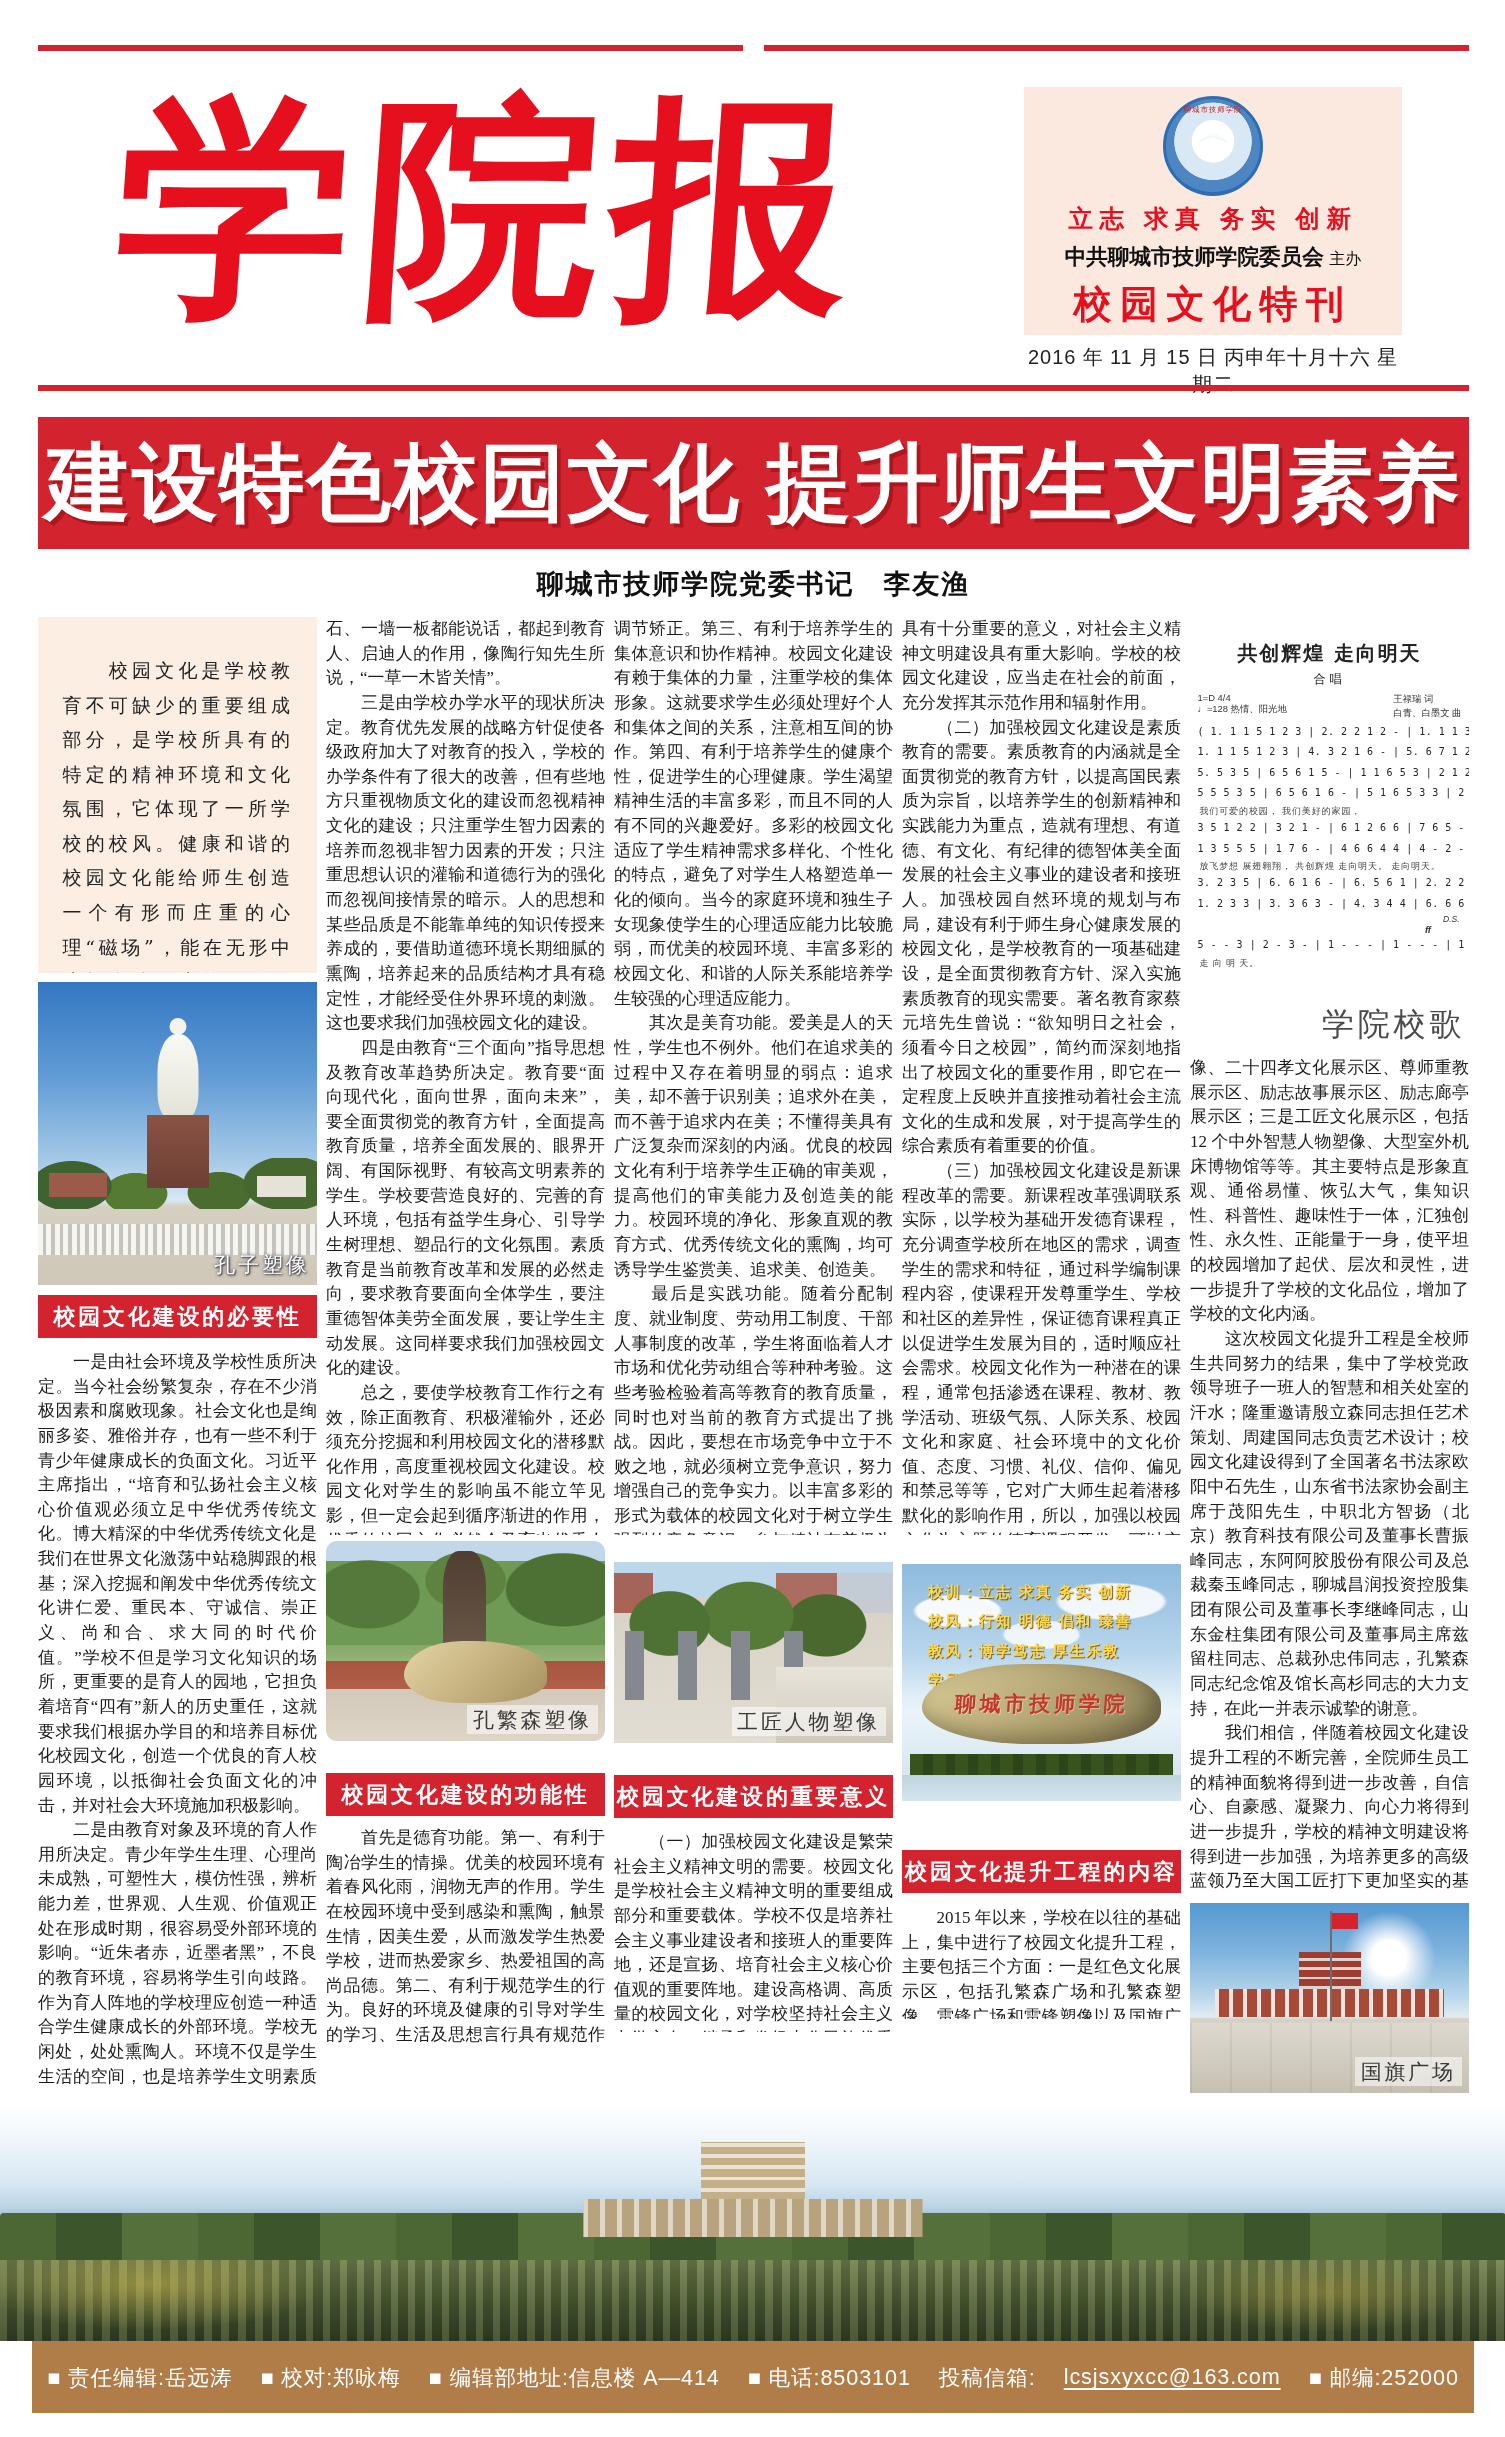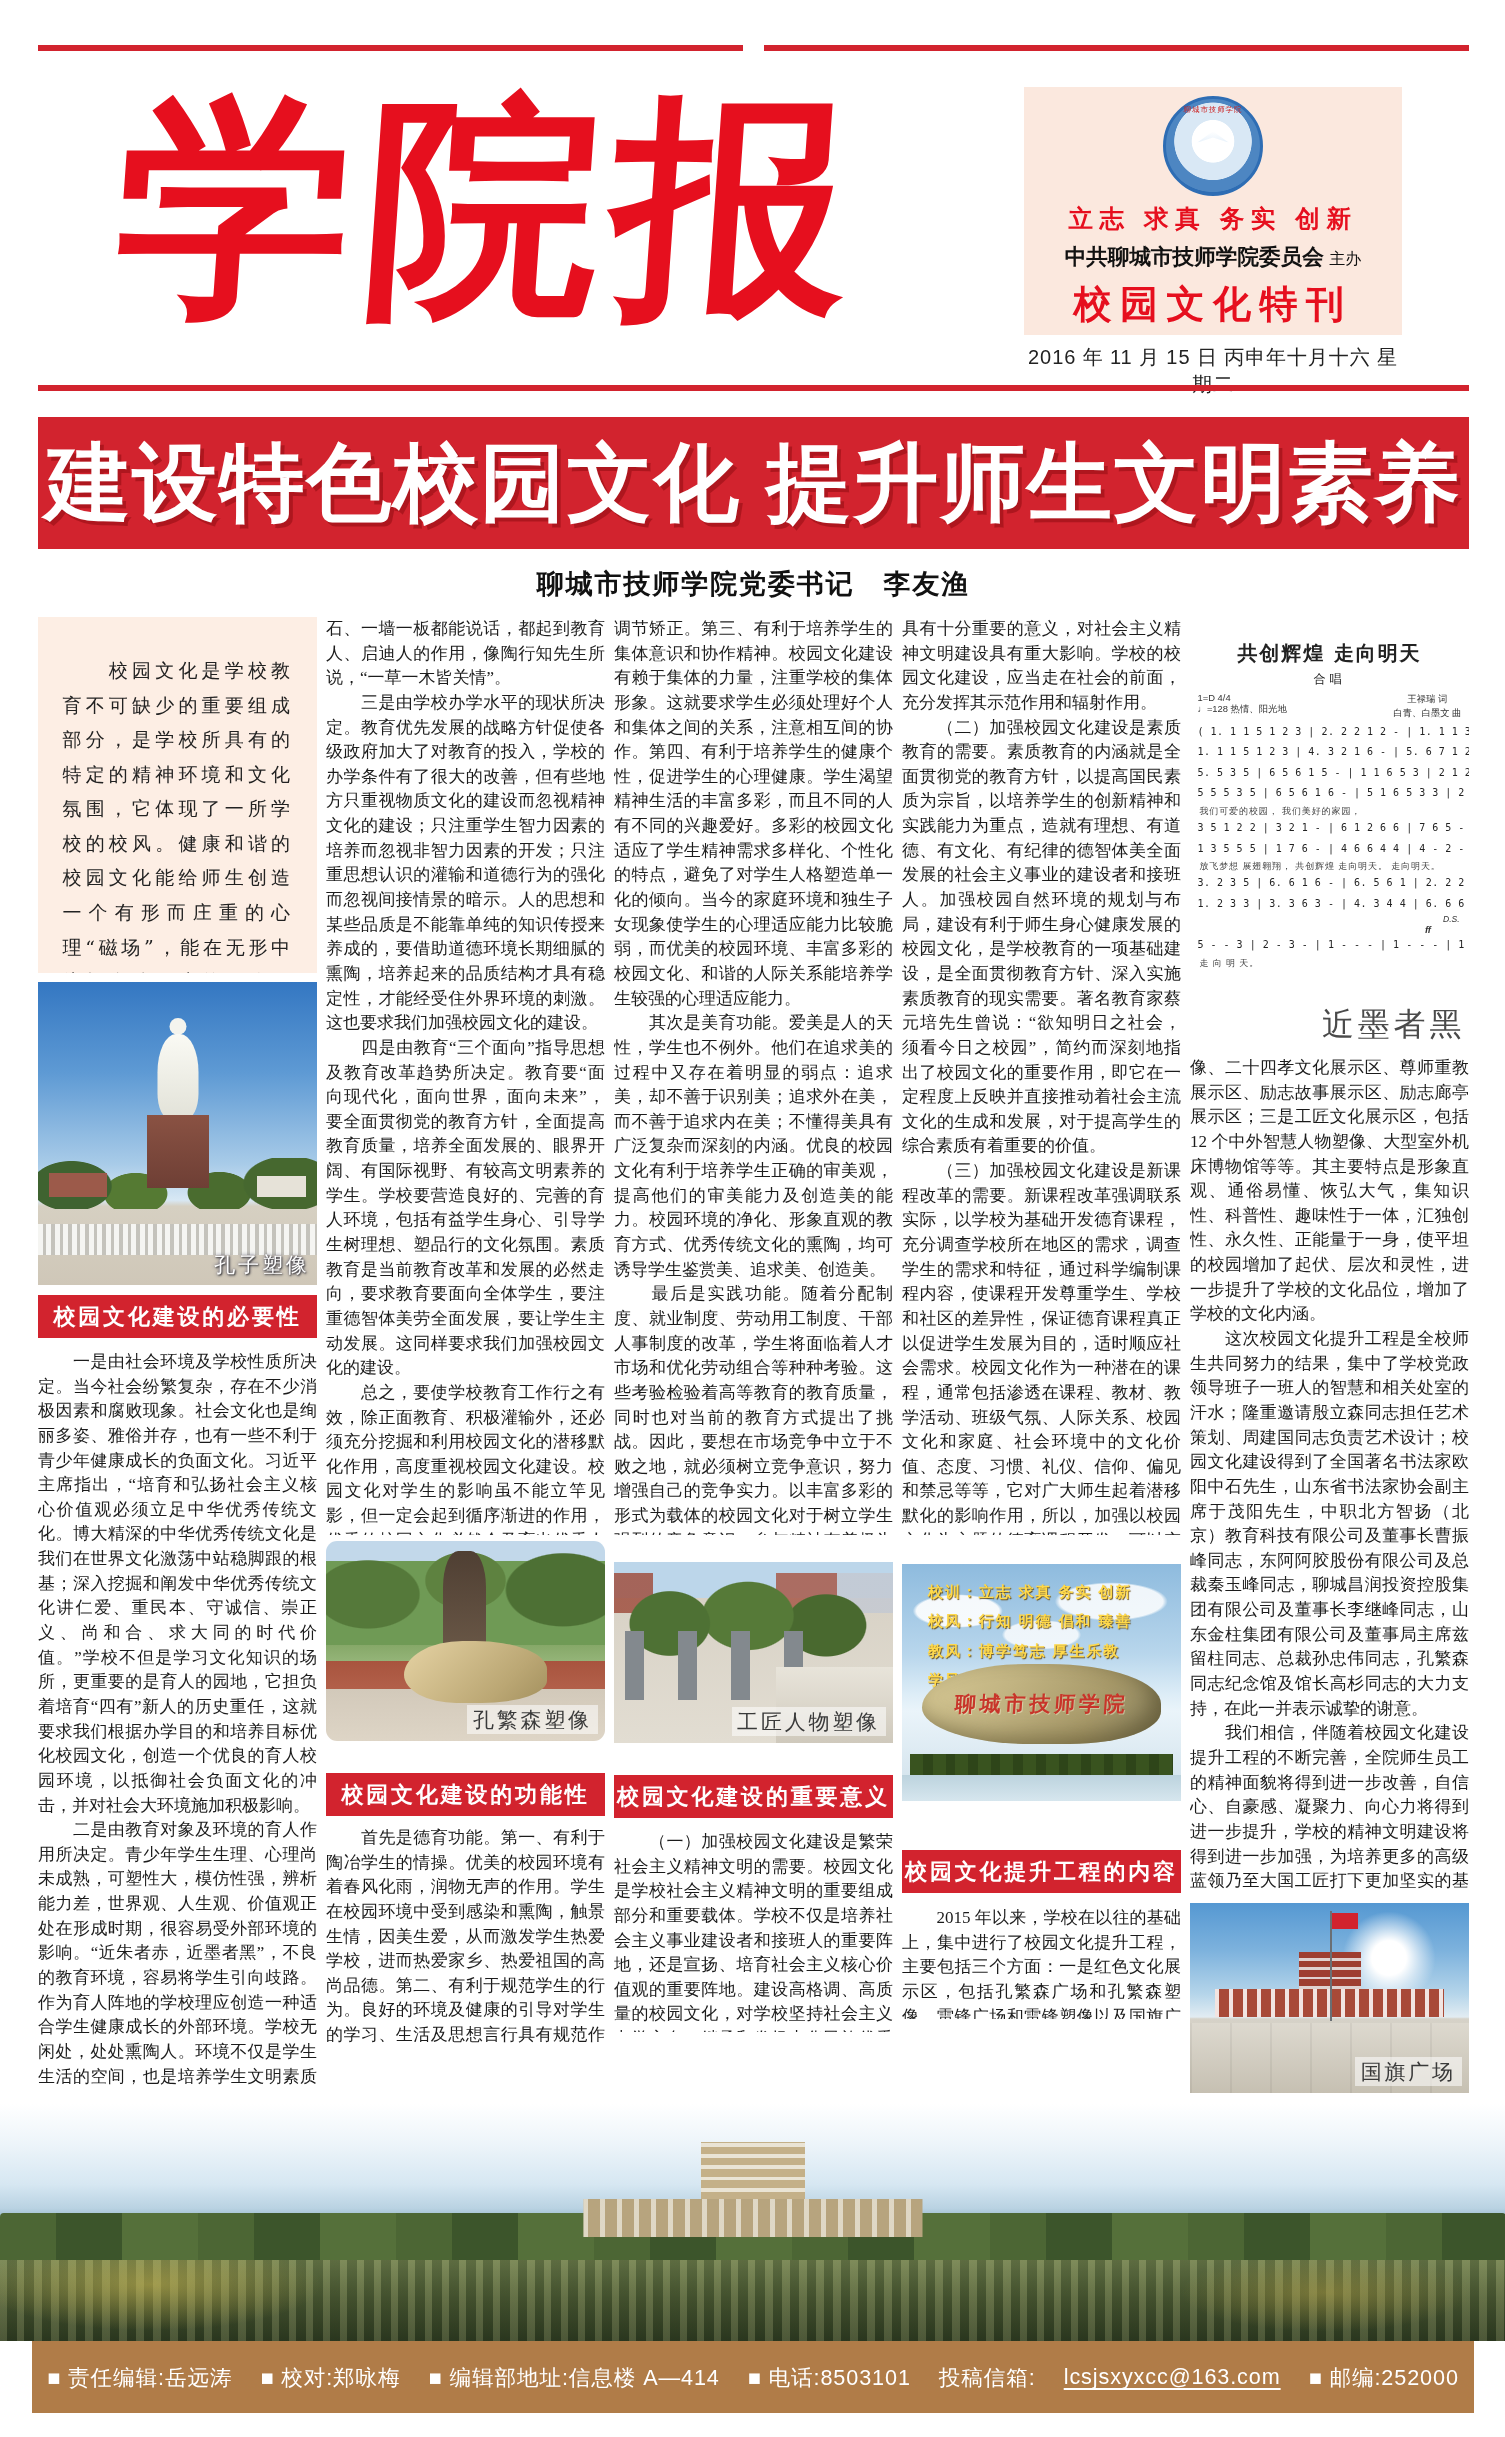--- a/index.html
+++ b/index.html
@@ -113,21 +113,21 @@
   .pf-wings{position:absolute;left:9%;right:9%;top:45%;height:15%;
     background:repeating-linear-gradient(90deg,rgba(255,255,255,.85) 0 3.8px,rgba(0,0,0,0) 3.8px 14px),#a84a38;}
   .pf-plaza{position:absolute;left:0;right:0;bottom:0;height:37%;
     background:repeating-linear-gradient(90deg,rgba(0,0,0,.05) 0 1.9px,transparent 1.9px 40px),linear-gradient(180deg,#ddd9cf,#c6c0b2);}
 
   
   .score{position:absolute;left:1190px;top:617px;width:279px;height:384px;background:#fff;color:#222;overflow:hidden;}
   .score-title{text-align:center;font-weight:bold;font-size:20px;letter-spacing:1.9px;font-family:"DejaVu Serif",serif;margin-top:23px;}
   .score-sub{text-align:center;font-size:12.2px;margin-top:3.8px;letter-spacing:3.8px;}
   .score-meta{display:flex;justify-content:space-between;font-size:9.4px;color:#333;padding:3.8px 7.5px 1.9px;}
-  .score-credits{text-align:center;line-height:1.5;}
+  .score-credits{text-align:left;line-height:1.5;}
   .notation{font-family:"DejaVu Sans Mono",monospace;font-size:10px;letter-spacing:0.5px;line-height:2.05;
     padding:0 7.5px;color:#222;white-space:nowrap;}
   .lyricline{font-size:9px;color:#444;padding:0 9.4px;line-height:1.6;letter-spacing:0.9px;}
   .score-ds{text-align:right;font-size:8.5px;font-style:italic;padding-right:9.4px;color:#333;}
   .score-ff{text-align:right;font-size:9.4px;font-style:italic;font-weight:bold;padding-right:38px;color:#333;}
   .score-caption{position:absolute;left:1190px;top:1003px;width:279px;text-align:right;padding-right:3.8px;box-sizing:border-box;
     color:#4a4a4a;font-size:32px;letter-spacing:3.8px;}
 
   
   .panorama{position:absolute;left:0;top:2104px;width:1506px;height:237px;overflow:hidden;
@@ -284,21 +284,21 @@
     <div class="notation">3 5 1 2 2 | 3 2 1 - | 6 1 2 6 6 | 7 6 5 - |</div>
     <div class="notation">1 3 5 5 5 | 1 7 6 - | 4 6 6 4 4 | 4 - 2 - |</div>
     <div class="lyricline">放飞梦想 展翅翱翔， 共创辉煌 走向明天。 走向明天。</div>
     <div class="notation">3. 2 3 5 | 6. 6 1 6 - | 6. 5 6 1 | 2. 2 2 3 2 - | 5 3 2. 1 1 - - - :|</div>
     <div class="notation">1. 2 3 3 | 3. 3 6 3 - | 4. 3 4 4 | 6. 6 6 1 7 - | 5 1 5 - 3 - - - :|</div>
     <div class="score-ds">D.S.</div>
     <div class="score-ff">ff</div>
     <div class="notation">5 - - 3 | 2 - 3 - | 1 - - - | 1 - - - | 1 0 | 0 0 0 ||</div>
     <div class="lyricline">走 向 明 天。</div>
   </div>
-  <div class="score-caption">近墨者黑</div>
+  <div class="score-caption">学院校歌</div>
 
   <div class="colbox" style="left:1190px;top:1056px;height:838px;">
     <div class="flow">像、二十四孝文化展示区、尊师重教展示区、励志故事展示区、励志廊亭展示区；三是工匠文化展示区，包括 12 个中外智慧人物塑像、大型室外机床博物馆等等。其主要特点是形象直观、通俗易懂、恢弘大气，集知识性、科普性、趣味性于一体，汇独创性、永久性、正能量于一身，使平坦的校园增加了起伏、层次和灵性，进一步提升了学校的文化品位，增加了学校的文化内涵。
 　　这次校园文化提升工程是全校师生共同努力的结果，集中了学校党政领导班子一班人的智慧和相关处室的汗水；隆重邀请殷立森同志担任艺术策划、周建国同志负责艺术设计；校园文化建设得到了全国著名书法家欧阳中石先生，山东省书法家协会副主席于茂阳先生，中职北方智扬（北京）教育科技有限公司及董事长曹振峰同志，东阿阿胶股份有限公司及总裁秦玉峰同志，聊城昌润投资控股集团有限公司及董事长李继峰同志，山东金柱集团有限公司及董事局主席兹留柱同志、总裁孙忠伟同志，孔繁森同志纪念馆及馆长高杉同志的大力支持，在此一并表示诚挚的谢意。
 　　我们相信，伴随着校园文化建设提升工程的不断完善，全院师生员工的精神面貌将得到进一步改善，自信心、自豪感、凝聚力、向心力将得到进一步提升，学校的精神文明建设将得到进一步加强，为培养更多的高级蓝领乃至大国工匠打下更加坚实的基础。</div>
   </div>
   <div class="photo photo-flag" style="left:1190px;top:1903px;height:190px;">
     <div class="pf-sun"></div>
     <div class="pf-building-main"></div>
     <div class="pf-wings"></div>

